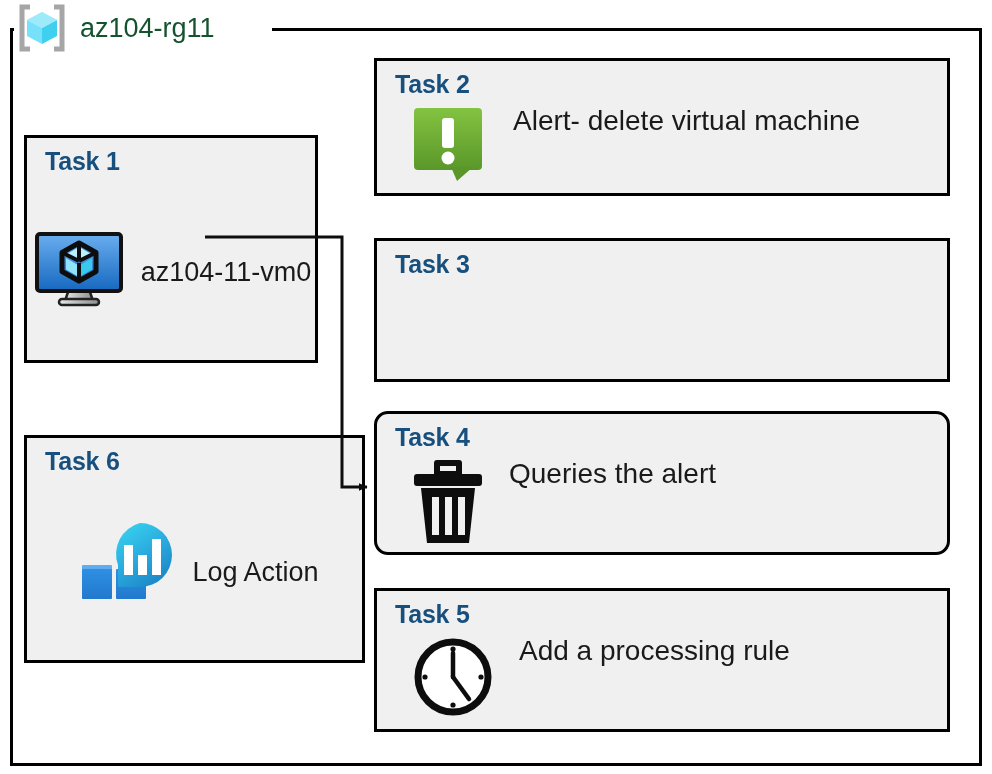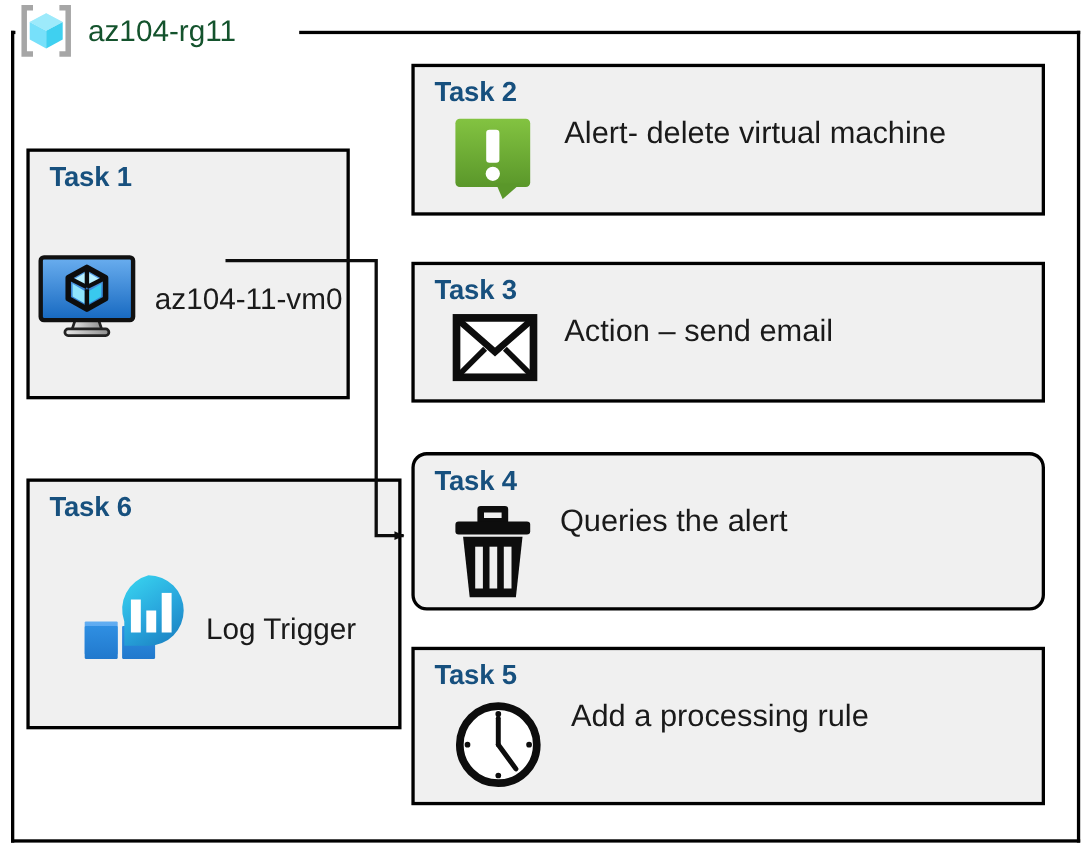--- a/index.html
+++ b/index.html
@@ -216,21 +216,21 @@
           <rect x="12" y="78" width="30" height="30" rx="1" fill="url(#laSq2)" transform="translate(0,-30)"></rect>
           <rect x="46" y="48" width="30" height="30" rx="1" fill="url(#laSq2)"></rect>
 
           <path d="M62 2 A32 32 0 1 1 62 66 L40 66 L40 44 A32 32 0 0 1 62 2 Z" transform="translate(8,0)" fill="url(#laDrop)"></path>
 
           <rect x="54" y="24" width="9" height="30" fill="#ffffff"></rect>
           <rect x="68" y="34" width="9" height="20" fill="#ffffff"></rect>
           <rect x="82" y="18" width="9" height="36" fill="#ffffff"></rect>
         </svg>
       </span>
-      <span class="task-label">Log Trigger</span>
+      <span class="task-label">Log Action</span>
     </div>
   </div>
 
   <div class="task-box box-right" style="left:374px; top:58px; width:576px; height:138px;">
     <div class="task-title">Task 2</div>
     <div class="inner">
       <span class="icon-slot">
         <svg width="78" height="76" viewBox="0 0 78 76">
           <defs>
             <linearGradient id="alertG" x1="0" y1="0" x2="0" y2="1">
@@ -241,33 +241,22 @@
           <rect x="3" y="3" width="68" height="62" rx="4" fill="url(#alertG)"></rect>
           <polygon points="40,62 62,62 46,76" fill="#5a972a"></polygon>
           <rect x="31" y="13" width="12" height="30" rx="3" fill="#ffffff"></rect>
           <circle cx="37" cy="53" r="6.5" fill="#ffffff"></circle>
         </svg>
       </span>
       <span class="task-label">Alert- delete virtual machine</span>
     </div>
   </div>
 
-  <div class="task-box box-right" style="left:374px; top:238px; width:576px; height:128px;">
+  <div class="task-box box-right" style="left:374px; top:238px; width:576px; height:144px;">
     <div class="task-title">Task 3</div>
-    <div class="inner">
-      <span class="icon-slot">
-        <svg width="78" height="62" viewBox="0 0 78 62">
-          <rect x="4" y="4" width="70" height="54" fill="#ffffff" stroke="#0d0d0d" stroke-width="7"></rect>
-          <path d="M7 7 L39 35 L71 7" fill="none" stroke="#0d0d0d" stroke-width="6"></path>
-          <path d="M7 55 L30 32" fill="none" stroke="#0d0d0d" stroke-width="5"></path>
-          <path d="M71 55 L48 32" fill="none" stroke="#0d0d0d" stroke-width="5"></path>
-        </svg>
-      </span>
-      <span class="task-label">Action – send email</span>
-    </div>
   </div>
 
   <div class="task-box box-right" style="left:374px; top:411px; width:576px; height:144px;border-radius:14px;">
     <div class="task-title">Task 4</div>
     <div class="inner">
       <span class="icon-slot">
         <svg width="74" height="88" viewBox="0 0 74 88">
 
           <path d="M26 5 L48 5 L48 16 L26 16 Z" fill="none" stroke="#0d0d0d" stroke-width="6" stroke-linejoin="round"></path>
 

